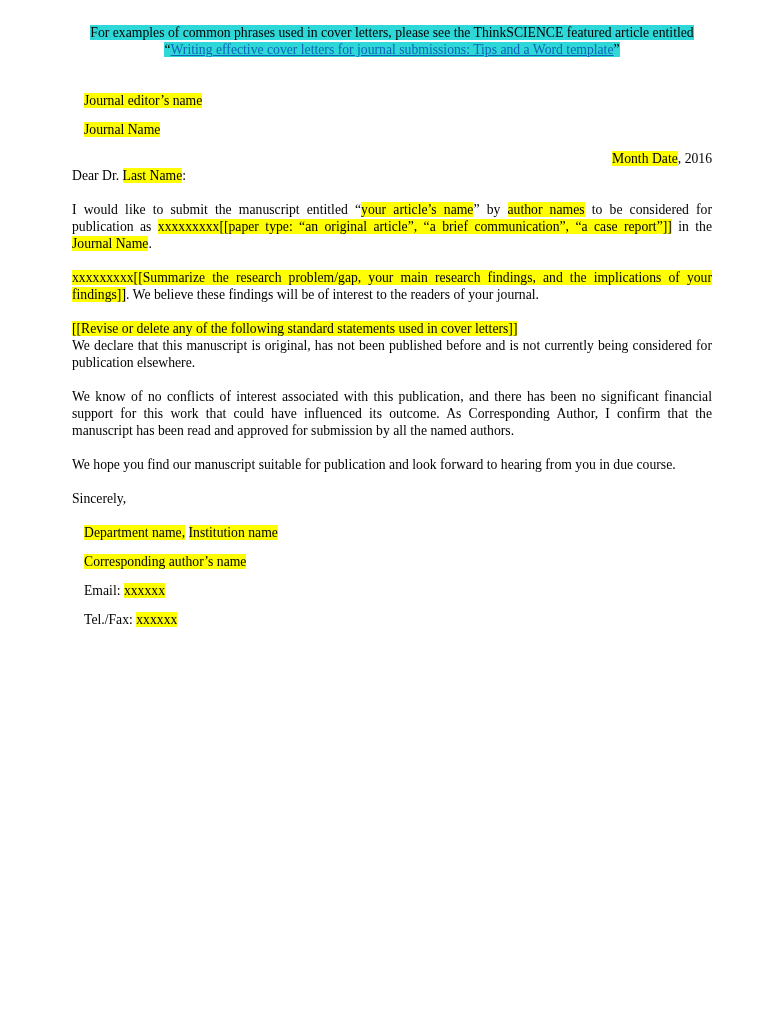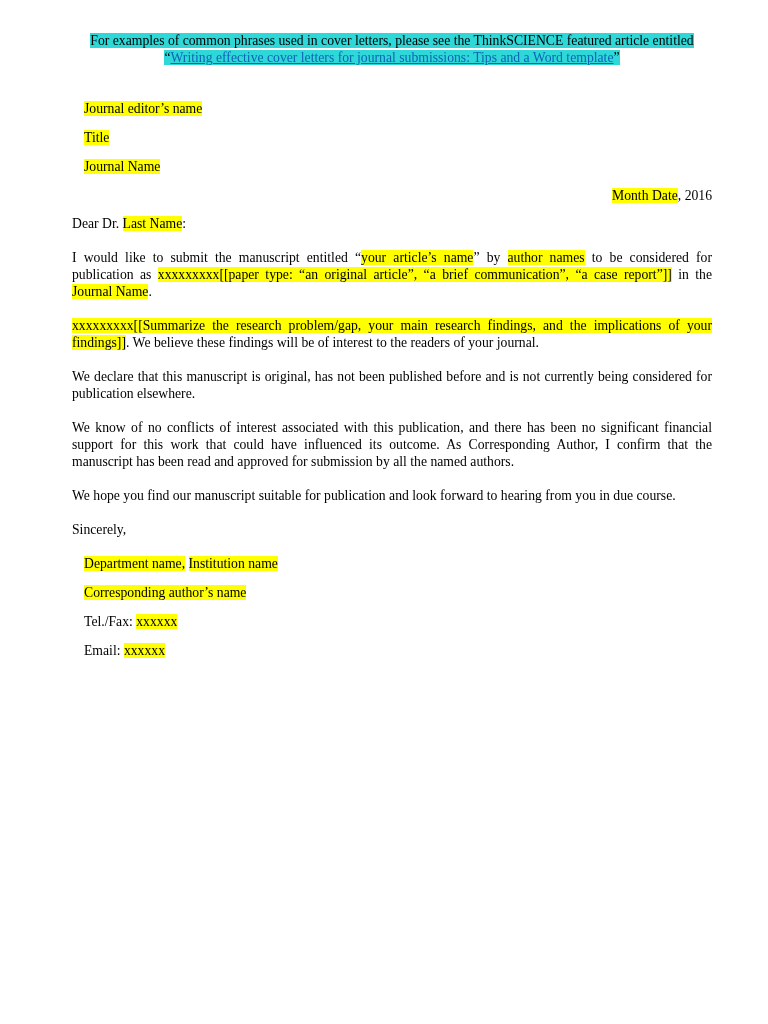--- a/index.html
+++ b/index.html
@@ -14,73 +14,73 @@
     background:var(--page-bg);
     font-family:"Liberation Serif","DejaVu Serif",serif;
     color:var(--text);
   }
   .page{
     position:relative;
     width:768px;
     height:1024px;
     background:var(--page-bg);
     box-sizing:border-box;
-    padding:32px 56px 0 72px;
+    padding:24px 56px 0 72px;
     font-size:13.7px;
     line-height:17px;
     overflow:hidden;
   }
   p{margin:0 0 17px 0;}
   .banner{
     text-align:center;
     margin-bottom:34px;
   }
   .hl-c{background:var(--highlight-cyan);}
   .hl-y{background:var(--highlight-yellow);}
   .it{}
   .doc-link{
     color:var(--link);
     text-decoration:underline;
     cursor:pointer;
   }
   .tight{margin-bottom:0;}
-  .date-line{text-align:right;margin-bottom:11px;}
+  .date-line{text-align:right;margin-bottom:0;}
   .just{text-align:justify;}
   .sig-line{margin:12px;}
 </style>
 </head>
 <body>
 
 <div class="page">
 
   <p class="banner"><span class="hl-c"><span>For examples of common phrases used in cover letters, please see the ThinkSCIENCE featured article entitled “</span><a class="doc-link">Writing effective cover letters for journal submissions: Tips and a Word template</a><span>”</span></span></p>
 
   <div>
     <div class="sig-line"><span class="hl-y">Journal editor’s name</span></div>
-    <div class="sig-line"><span class="hl-y">Title</span></div>
     <div class="sig-line"><span class="hl-y it">Journal Name</span></div>
   </div>
 
   <p class="date-line"><span class="hl-y">Month Date</span><span>, 2016</span></p>
 
   <p><span>Dear Dr. </span><span class="hl-y">Last Name</span><span>:</span></p>
 
   <p class="just"><span>I would like to submit the manuscript entitled “</span><span class="hl-y">your article’s name</span><span>” by </span><span class="hl-y">author names</span><span> to be considered for publication as </span><span class="hl-y">xxxxxxxxx[[paper type: “an original article”, “a brief communication”, “a case report”]]</span><span> in the </span><span class="hl-y it">Journal Name</span><span>.</span></p>
 
   <p class="just"><span class="hl-y">xxxxxxxxx[[Summarize the research problem/gap, your main research findings, and the implications of your findings]]</span><span>. We believe these findings will be of interest to the readers of your journal.</span></p>
 
+  <p class="tight"><span class="hl-y">[[Revise or delete any of the following standard statements used in cover letters]]</span></p>
   <p class="just">We declare that this manuscript is original, has not been published before and is not currently being considered for publication elsewhere.</p>
 
   <p class="just">We know of no conflicts of interest associated with this publication, and there has been no significant financial support for this work that could have influenced its outcome. As Corresponding Author, I confirm that the manuscript has been read and approved for submission by all the named authors.</p>
 
 
   <p class="just">We hope you find our manuscript suitable for publication and look forward to hearing from you in due course.</p>
 
   <p>Sincerely,</p>
 
   <div>
     <div class="sig-line"><span class="hl-y">Department name,</span><span> </span><span class="hl-y">Institution name</span></div>
     <div class="sig-line"><span class="hl-y">Corresponding author’s name</span></div>
+    <div class="sig-line"><span>Email: </span><span class="hl-y">xxxxxx</span></div>
     <div class="sig-line"><span>Tel./Fax: </span><span class="hl-y">xxxxxx</span></div>
-    <div class="sig-line"><span>Email: </span><span class="hl-y">xxxxxx</span></div>
   </div>
 
 </div>
 
 </body></html>

